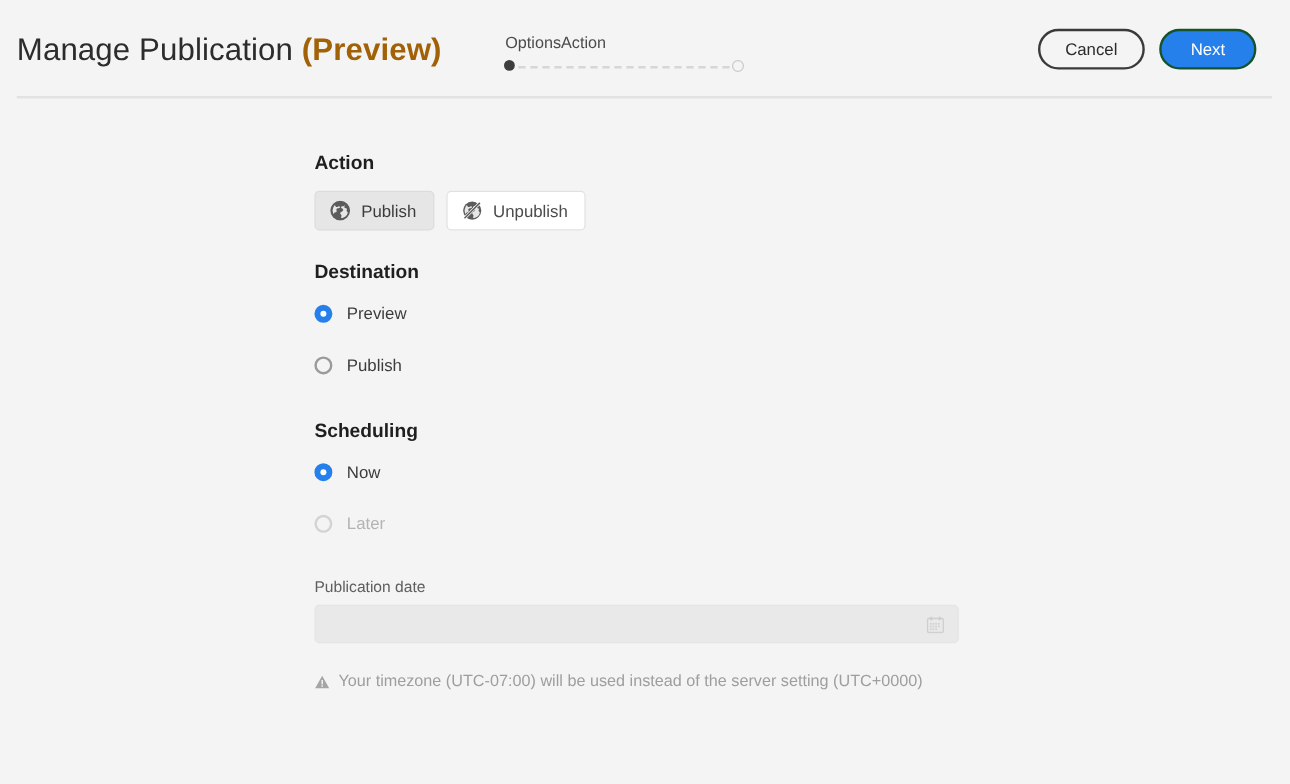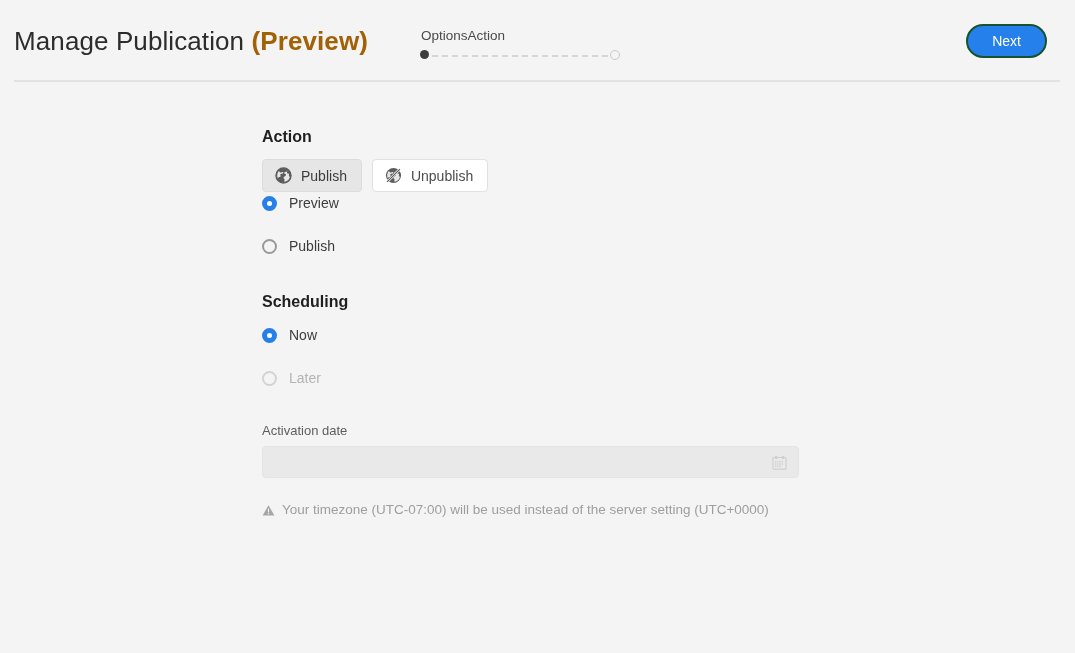--- a/index.html
+++ b/index.html
@@ -265,20 +265,21 @@
       <span>Action</span>
     </div>
     <div class="steps-track">
       <span class="steps-line"></span>
       <span class="step-dot"></span>
       <span class="step-dot inactive"></span>
     </div>
   </div>
 
   <div class="header-actions">
+    <button class="btn btn-secondary">Cancel</button>
     <button class="btn btn-primary">Next</button>
   </div>
 
   <div class="header-rule"></div>
 </div>
 
 <div class="main">
 
   <div class="section-title">Action</div>
   <div class="action-row">
@@ -300,20 +301,21 @@
           <circle cx="9" cy="9" r="8" fill="#5c5c5c"></circle>
           <path d="M4 4.2c1.1 .5 1 1.6 2 1.7 .9 .1 1.4-.9 2.4-.6 .7 .2 .4 1.2-.2 1.5-.9 .4-2 .1-2.5 .9-.4 .7 .4 1.3 .2 2-.2 .8-1.5 .6-2.1 1.2-.4 .4-.3 1.1-.7 1.4A8 8 0 0 1 4 4.2zm8.6 .3c.5 .6-.2 1.4 .3 2 .5 .5 1.5 .2 1.9 .8 .4 .6-.3 1.3-.1 2 .2 .6 1 .9 1 1.5-.5 2.6-2.9 4.6-5.7 4.7-.6-.7 .3-1.6 .1-2.5-.2-.7-1.1-1-1.1-1.7 0-.8 1-1.1 1.7-1.5 .7-.4 1.2-1.3 .8-2-.3-.6-1.2-.5-1.6-1-.4-.5 .1-1.3 .7-1.6 .6-.3 1.4 .1 2-.2 .5-.2 .5-1 0-1.2" fill="#ffffff" opacity=".85"></path>
           <line x1="2.2" y1="15.8" x2="15.8" y2="2.2" stroke="#ffffff" stroke-width="2.6"></line>
           <line x1="2.2" y1="15.8" x2="15.8" y2="2.2" stroke="#5c5c5c" stroke-width="1.3"></line>
         </svg>
       </span>
       <span>Unpublish</span>
     </button>
   </div>
 
+  <div class="section-title dest">Destination</div>
   <div>
     <div class="radio-row">
       <span class="radio checked"></span>
       <span class="radio-label">Preview</span>
     </div>
     <div class="radio-row">
       <span class="radio"></span>
       <span class="radio-label">Publish</span>
     </div>
   </div>
@@ -324,21 +326,21 @@
       <span class="radio checked"></span>
       <span class="radio-label">Now</span>
     </div>
     <div class="radio-row">
       <span class="radio disabled"></span>
       <span class="radio-label disabled">Later</span>
     </div>
   </div>
 
   <div class="field-group">
-    <div class="field-label">Activation date</div>
+    <div class="field-label">Publication date</div>
     <div class="date-field">
       <input class="date-input" type="text" disabled="" placeholder="" style="">
       <span class="cal-icon">
         <svg width="15" height="15" viewBox="0 0 16 16" aria-hidden="true">
           <rect x="1" y="2.6" width="14" height="12.4" rx="1" fill="none" stroke="#cfcfcf" stroke-width="1.2"></rect>
           <rect x="3.2" y="1" width="2.2" height="3.2" rx=".6" fill="#cfcfcf"></rect>
           <rect x="10.6" y="1" width="2.2" height="3.2" rx=".6" fill="#cfcfcf"></rect>
           <g fill="#cfcfcf">
             <rect x="3.1" y="6.6" width="1.5" height="1.4"></rect>
             <rect x="5.5" y="6.6" width="1.5" height="1.4"></rect>

